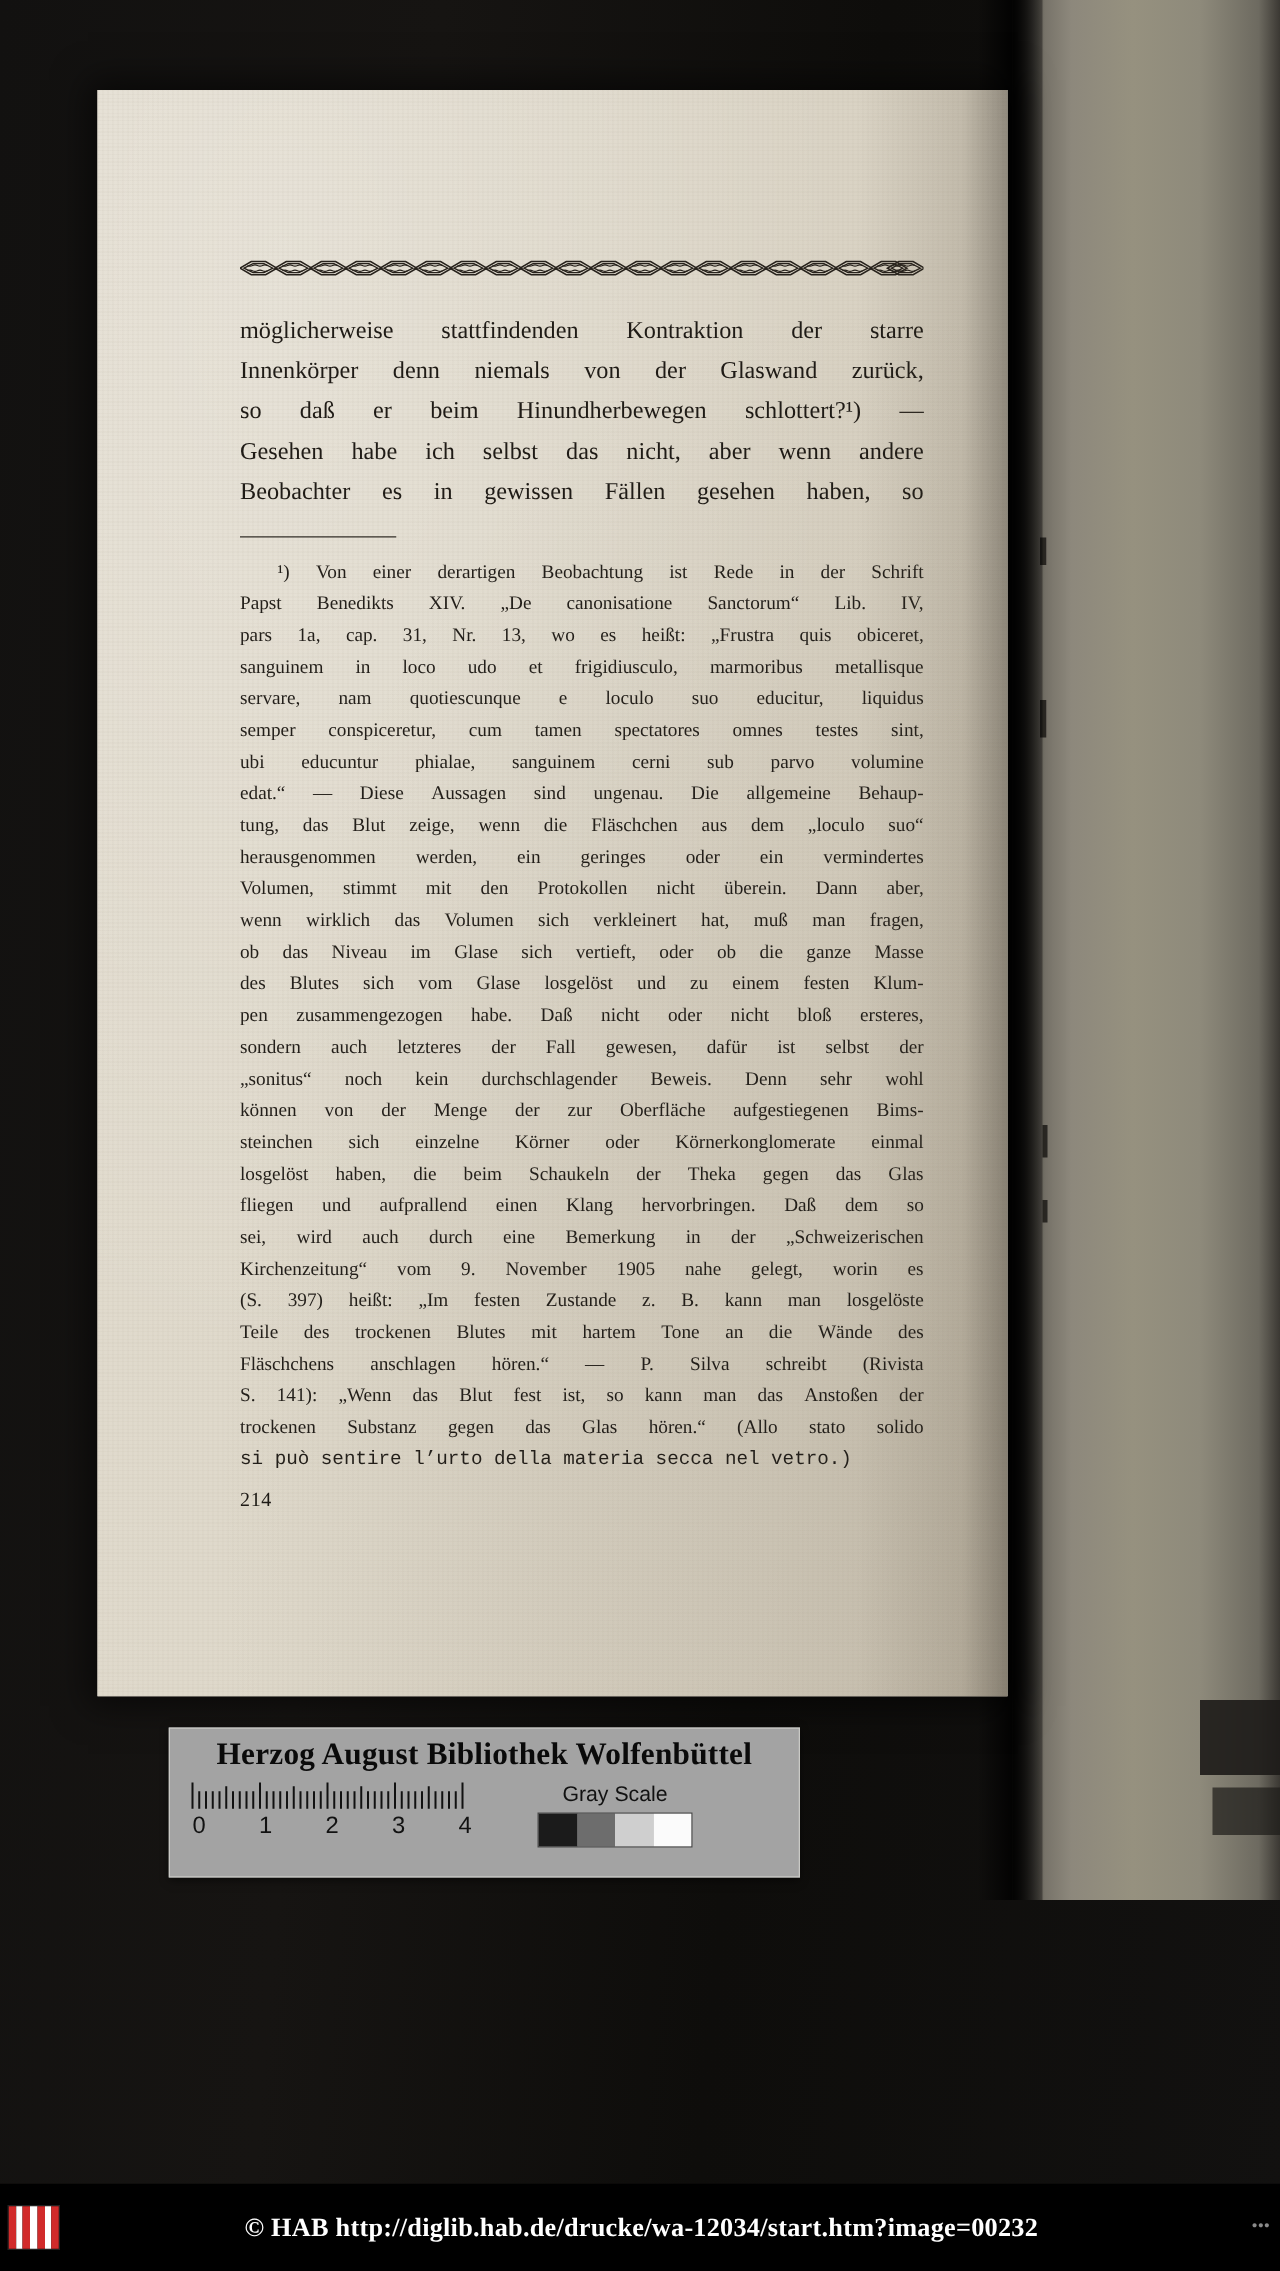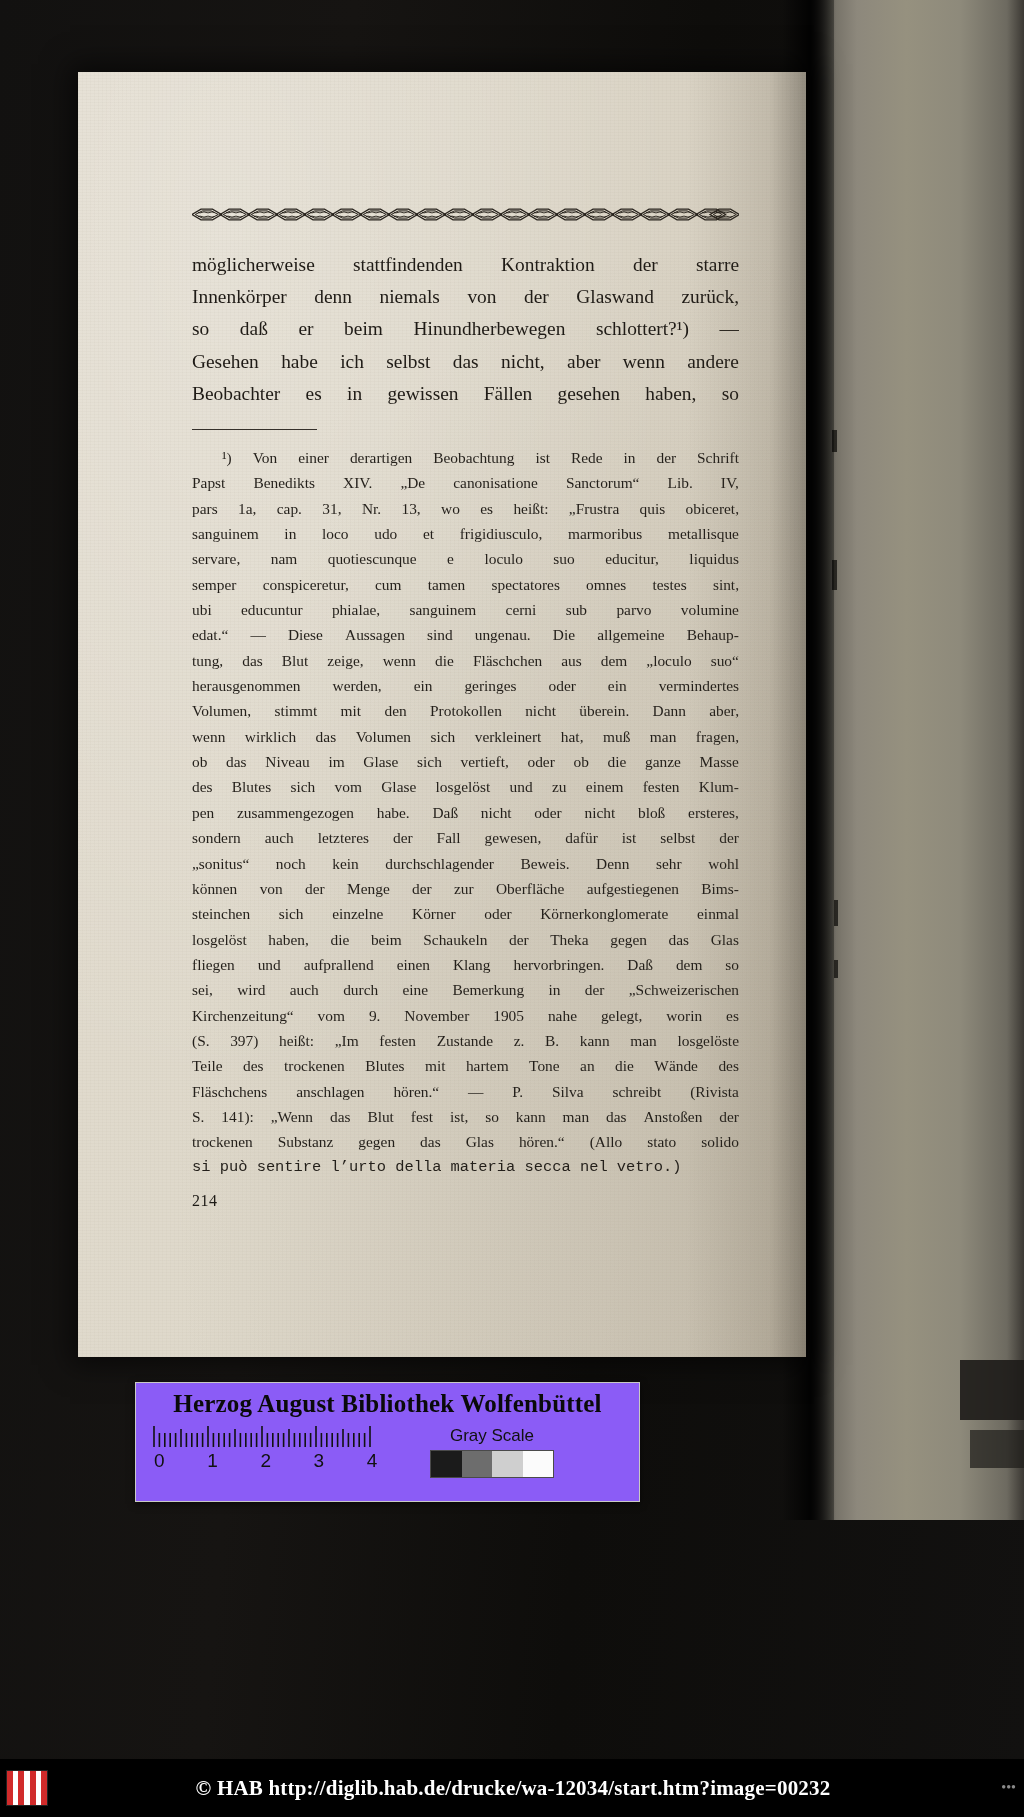--- a/index.html
+++ b/index.html
@@ -156,21 +156,21 @@
     letter-spacing: .5px;
   }
 
   
   #hab-card {
     position: absolute;
     left: 135px;
     top: 1382px;
     width: 503px;
     height: 118px;
-    background: #8b5cf6;
+    background: #a3a3a3;
     border: 1px solid #c9c9c5;
     box-shadow: 0 2px 7px rgba(0,0,0,.55);
   }
   .hab-title {
     text-align: center;
     font-family: "Liberation Serif", "DejaVu Serif", serif;
     font-weight: bold;
     font-size: 25px;
     color: #0a0a0a;
     padding-top: 7px;
@@ -214,21 +214,21 @@
     border: 1px solid #4a4a4a;
   }
   .gray-steps div { flex: 1 1 0; }
 
   
   #footer-bar {
     position: absolute;
     left: 0;
     bottom: 0;
     width: 1024px;
-    height: 58px;
+    height: 70px;
     background: #000;
     display: flex;
     align-items: center;
   }
   .color-strip {
     width: 40px;
     height: 34px;
     margin-left: 6px;
     display: flex;
     border: 1px solid #222;

